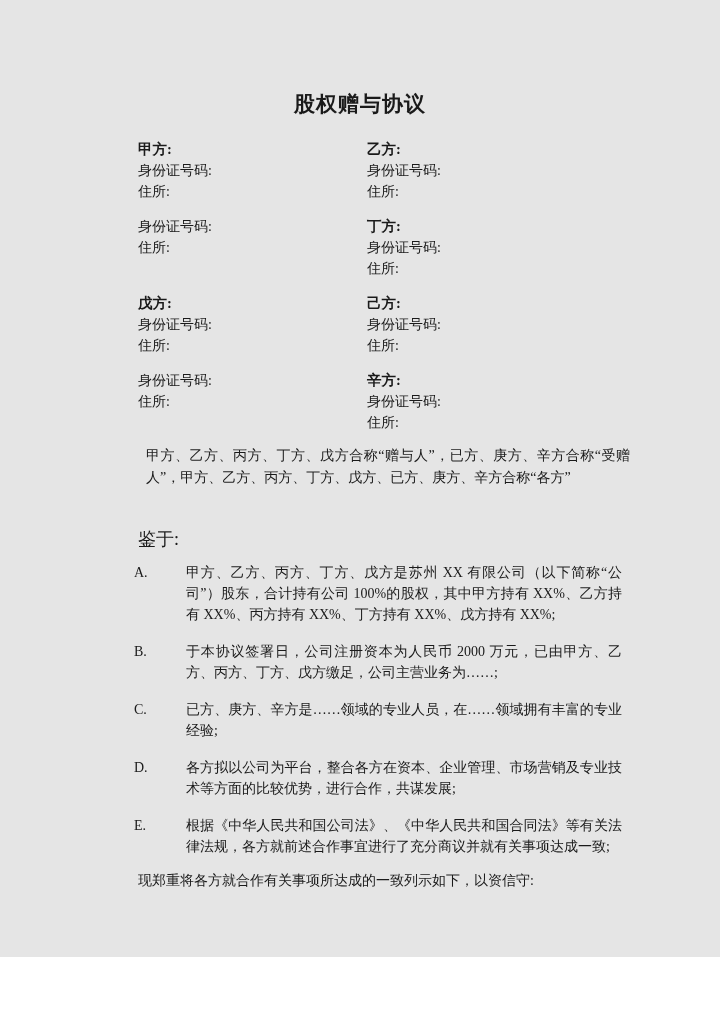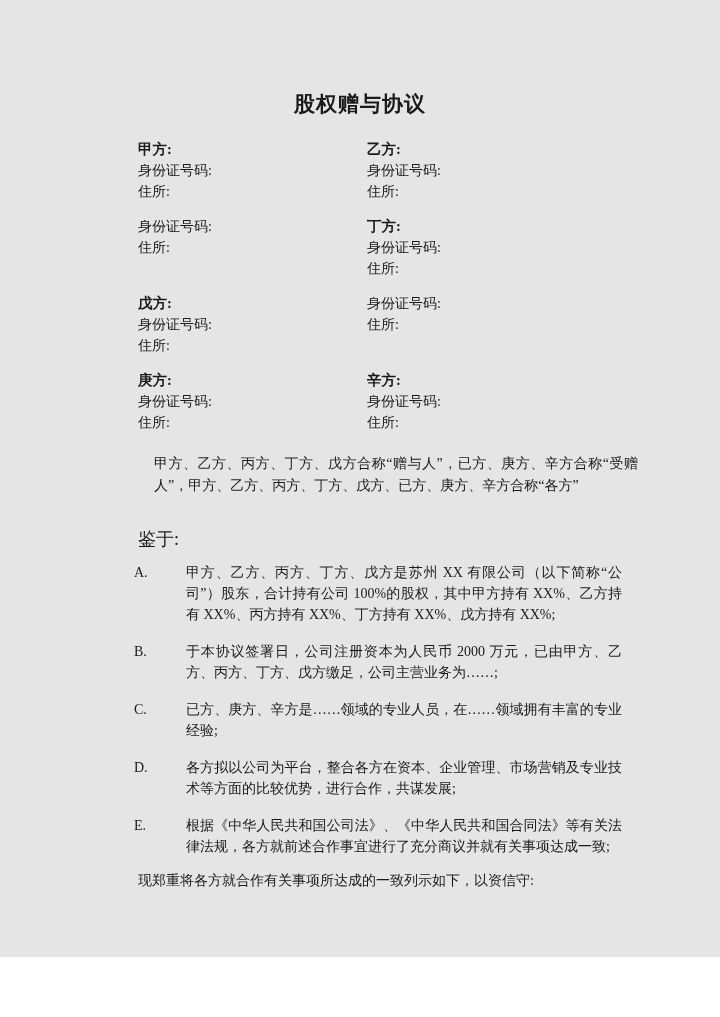--- a/index.html
+++ b/index.html
@@ -42,21 +42,21 @@
   }
   .party-name {
     font-weight: bold;
     font-size: 14.5px;
   }
   .intro {
     position: absolute;
     top: 437px;
     left: 138px;
     width: 484px;
-    margin: 16px;
+    margin: 8px;
     font-size: 14px;
     line-height: 22px;
     text-align: justify;
     font-family: Liberation Serif, serif;
   }
   .whereas-heading {
     position: absolute;
     top: 527px;
     left: 138px;
     font-size: 18px;
@@ -117,25 +117,25 @@
       <div class="party-name">丁方:</div>
       <div class="party-line">身份证号码:</div>
       <div class="party-line">住所:</div>
     </div>
     <div class="party">
       <div class="party-name">戊方:</div>
       <div class="party-line">身份证号码:</div>
       <div class="party-line">住所:</div>
     </div>
     <div class="party">
+      <div class="party-name">己方:</div>
       <div class="party-line">身份证号码:</div>
       <div class="party-line">住所:</div>
     </div>
     <div class="party">
-      <div class="party-name">庚方:</div>
       <div class="party-line">身份证号码:</div>
       <div class="party-line">住所:</div>
     </div>
     <div class="party">
       <div class="party-name">辛方:</div>
       <div class="party-line">身份证号码:</div>
       <div class="party-line">住所:</div>
     </div>
   </div>
 

